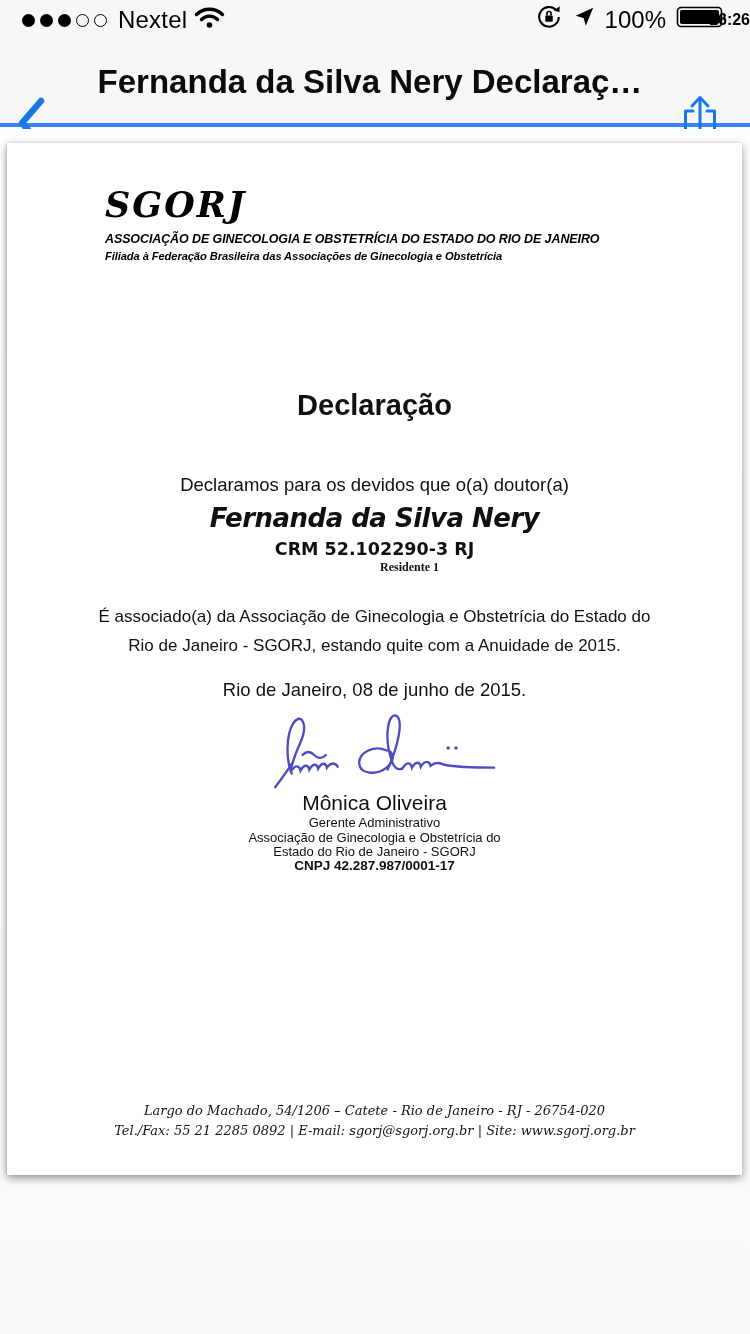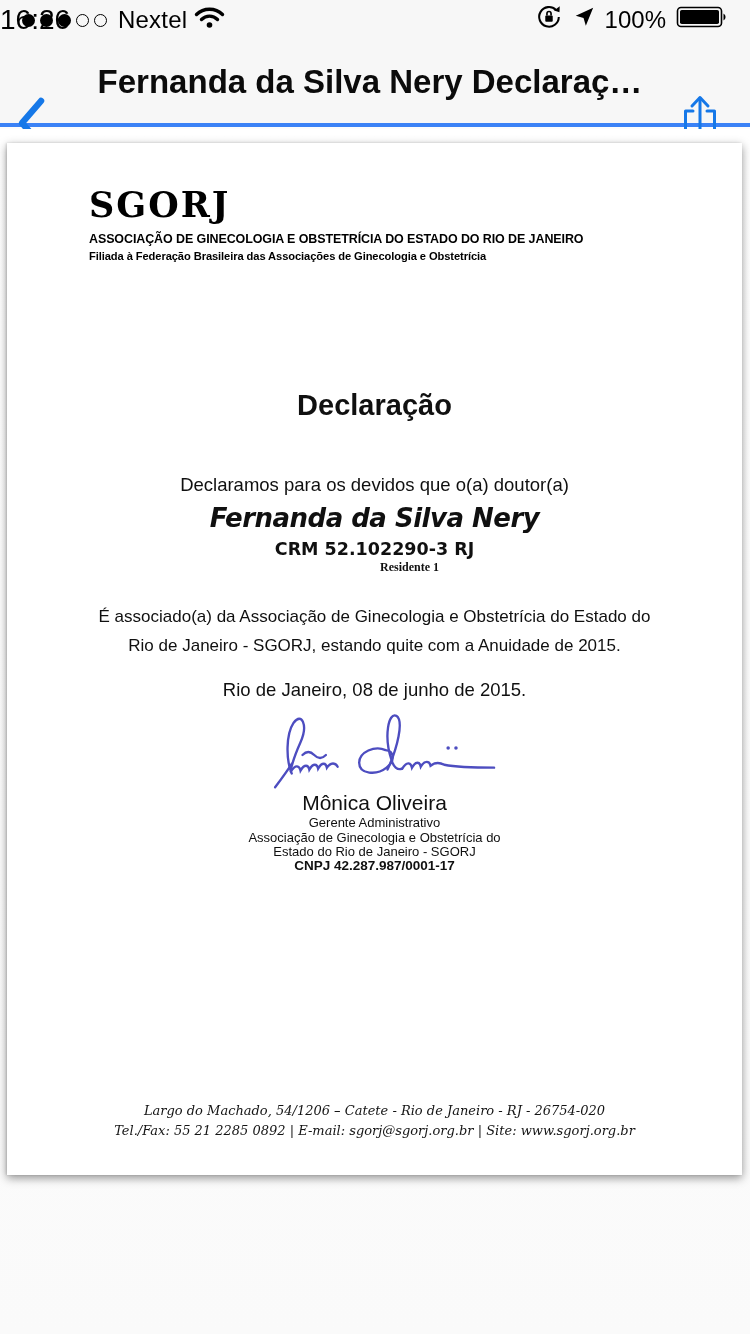--- a/index.html
+++ b/index.html
@@ -15,21 +15,21 @@
     position:absolute; top:0; left:0; width:750px; height:40px;
     background:#f7f7f7; display:flex; align-items:center;
     padding:0 22px; font-size:24px;
   }
   .sb-left { display:flex; align-items:center; gap:7px; }
   .sig-dots { display:flex; align-items:center; gap:5px; margin-right:4px; }
   .dot { width:13px; height:13px; border-radius:50%; }
   .dot.filled { background:#000; }
   .dot.empty  { border:1.5px solid #000; }
   .carrier { font-size:24px; letter-spacing:.2px; }
-  .sb-center { position:absolute; left:0; width:750px; text-align:left; font-weight:normal; font-size:28px; pointer-events:none; }
+  .sb-center { position:absolute; left:0; width:750px; text-align:right; font-weight:bold; font-size:16px; pointer-events:none; }
   .sb-right { margin-left:auto; display:flex; align-items:center; gap:10px; }
   .batt-pct { font-size:24px; }
 
   
   .nav-bar {
     position:absolute; top:40px; left:0; width:750px; height:87px;
     background:#f7f7f7; border-bottom:4px solid #3b82f6;
     display:flex; align-items:center;
   }
   .back-btn { position:absolute; left:14px; top:52px; width:40px; height:62px; display:flex; align-items:center; }
@@ -59,21 +59,21 @@
   .lm-top    { position:absolute; top:0; left:20px; right:0; text-align:center;
                font-size:10.5px; font-weight:bold; letter-spacing:.3px; }
   .lm-bottom { position:absolute; bottom:0; left:14px; right:8px; text-align:center;
                font-size:10.5px; font-weight:bold; letter-spacing:.3px; }
   .lm-left, .lm-right { position:absolute; font-size:9.5px; font-weight:bold; letter-spacing:.2px;
                writing-mode:vertical-rl; text-align:center; }
   .lm-left  { left:0; top:12px; height:92px; transform:rotate(180deg); }
   .lm-right { right:0; top:14px; height:92px; }
   .lm-center { position:absolute; left:13px; top:13px; }
 
-  .logo-text { padding-top:10px; margin-left:16px; white-space:nowrap; }
+  .logo-text { padding-top:10px; margin-left:32px; white-space:nowrap;font-style:italic; }
   .acronym { font-family:"DejaVu Serif", serif; font-weight:bold; font-size:35px; letter-spacing:2px; line-height:1; }
   .org-name { margin-top:9px; font-size:13px; font-weight:bold; letter-spacing:-.1px;
               transform:scaleX(.96); transform-origin:left; }
   .affiliation { margin-top:4px; font-size:11.5px; font-weight:bold; letter-spacing:-.1px;
               transform:scaleX(.97); transform-origin:left; }
 
   
   .doc-title { top:246px; font-size:29px; font-weight:bold; }
   .intro     { top:331px; font-size:18.5px; }
   .doc-name  { top:360px; font-family:"DejaVu Sans", sans-serif; font-style:italic; font-weight:bold;

